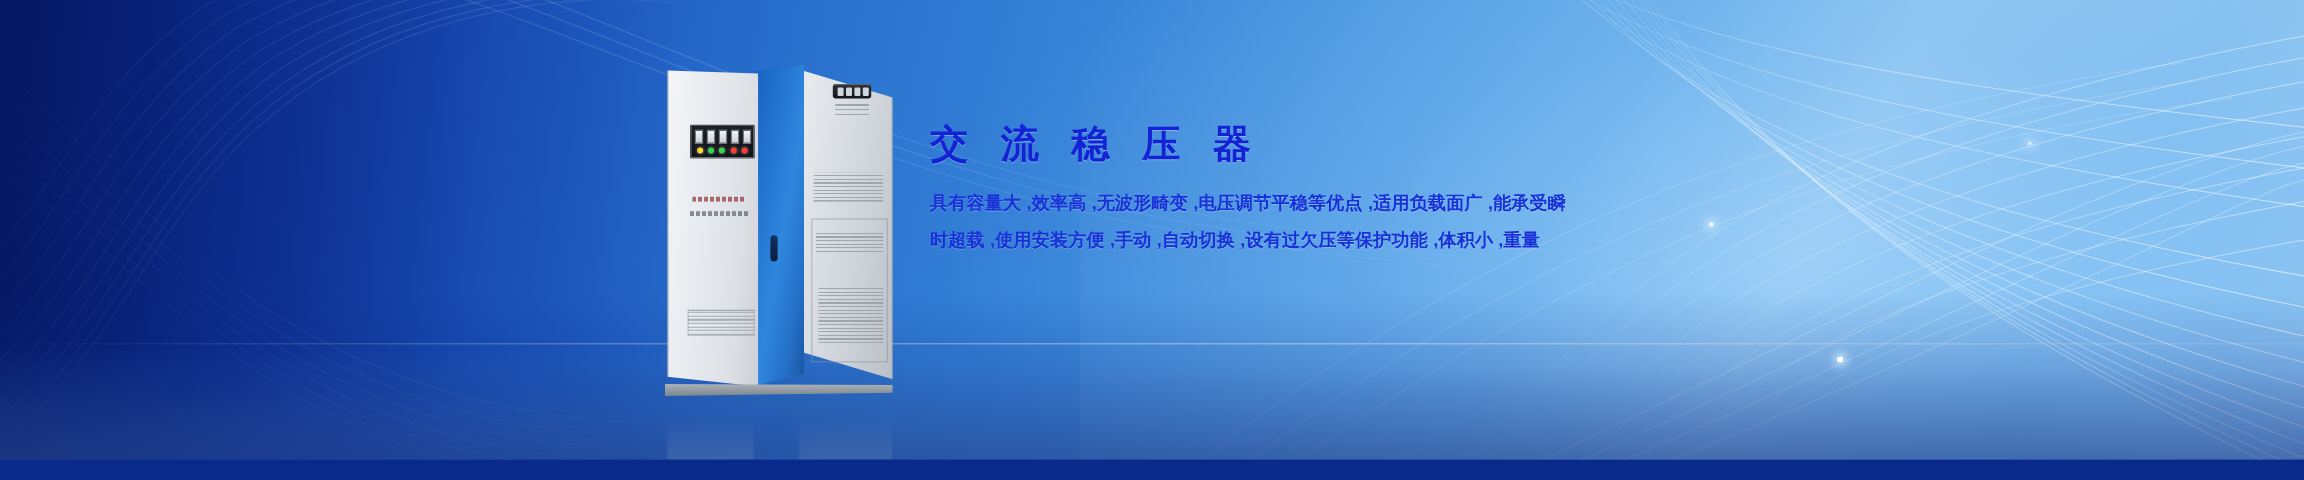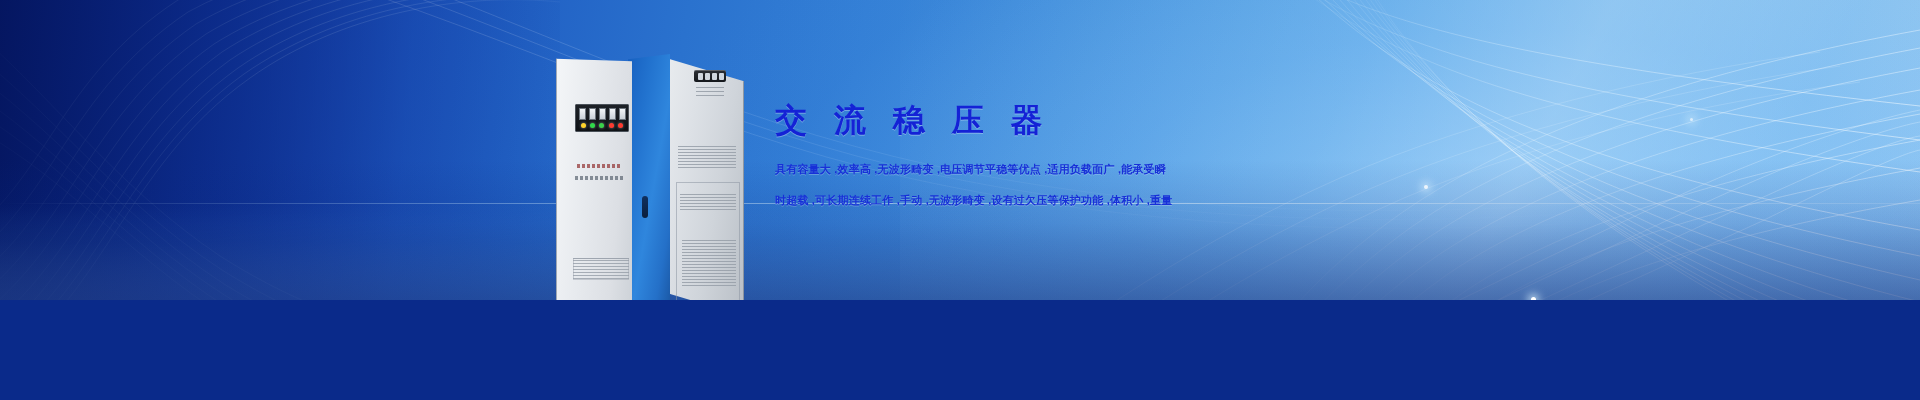--- a/index.html
+++ b/index.html
@@ -1,19 +1,19 @@
 <!DOCTYPE html>
 <html><head>
 <meta charset="utf-8">
 <title>Banner</title>
 <style>
   html,body{margin:0;padding:0;background:#0a2a8a;}
   *{box-sizing:border-box;}
   #banner{
-    position:relative;width:1920px;height:300px;overflow:hidden;
+    position:relative;width:1920px;height:383px;overflow:hidden;
     font-family:"Liberation Sans","DejaVu Sans",sans-serif;
     background:#1b5fd0;
   }
 
   
   .bg-base{position:absolute;inset:0;
     background:
       radial-gradient(ellipse 1100px 520px at 1500px 210px, rgba(150,205,255,0.55) 0%, rgba(110,180,250,0.30) 35%, rgba(60,130,225,0.05) 65%, rgba(0,0,0,0) 80%),
       linear-gradient(100deg,
         #0c2f96 0%, #123aa8 8%, #1a4cb8 17%, #2160c4 26%,
@@ -93,21 +93,21 @@
 
   
   #copy{position:absolute;left:775px;top:100px;width:880px;}
   #title{
     font-size:32px;font-weight:bold;letter-spacing:9px;color:#1422d6;
     line-height:1.25;white-space:nowrap;
     text-shadow:0 1px 0 rgba(255,255,255,0.30);
   }
   #desc{margin-top:14px;}
   .dline{
-    font-size:11px;color:#1730d8;font-weight:bold;letter-spacing:0.2px;
+    font-size:15px;color:#1730d8;font-weight:bold;letter-spacing:0.2px;
     line-height:31px;white-space:nowrap;
     text-shadow:0 1px 0 rgba(255,255,255,0.22);
   }
 </style>
 </head>
 <body>
 
 <div id="banner">
 
   <div class="bg-base"></div>
@@ -251,17 +251,17 @@
   <div id="reflect">
     <div class="rf" style="left:8px;width:76px;height:56px;background:linear-gradient(180deg,#eef1f4,#cfd4da)"></div>
     <div class="rf" style="left:80px;width:42px;height:58px;background:linear-gradient(180deg,#2273cf,#1a5cae)"></div>
     <div class="rf" style="left:118px;width:78px;height:52px;background:linear-gradient(180deg,#dde1e6,#b9bfc6)"></div>
   </div>
 
   <div id="copy">
     <div id="title">交 流 稳 压 器</div>
     <div id="desc">
       <div class="dline">具有容量大 ,效率高 ,无波形畸变 ,电压调节平稳等优点 ,适用负载面广 ,能承受瞬</div>
-      <div class="dline">时超载 ,可长期连续工作 ,手动 ,无波形畸变 ,设有过欠压等保护功能 ,体积小 ,重量</div>
+      <div class="dline">时超载 ,使用安装方便 ,手动 ,自动切换 ,设有过欠压等保护功能 ,体积小 ,重量</div>
     </div>
   </div>
 
 </div>
 
 </body></html>

